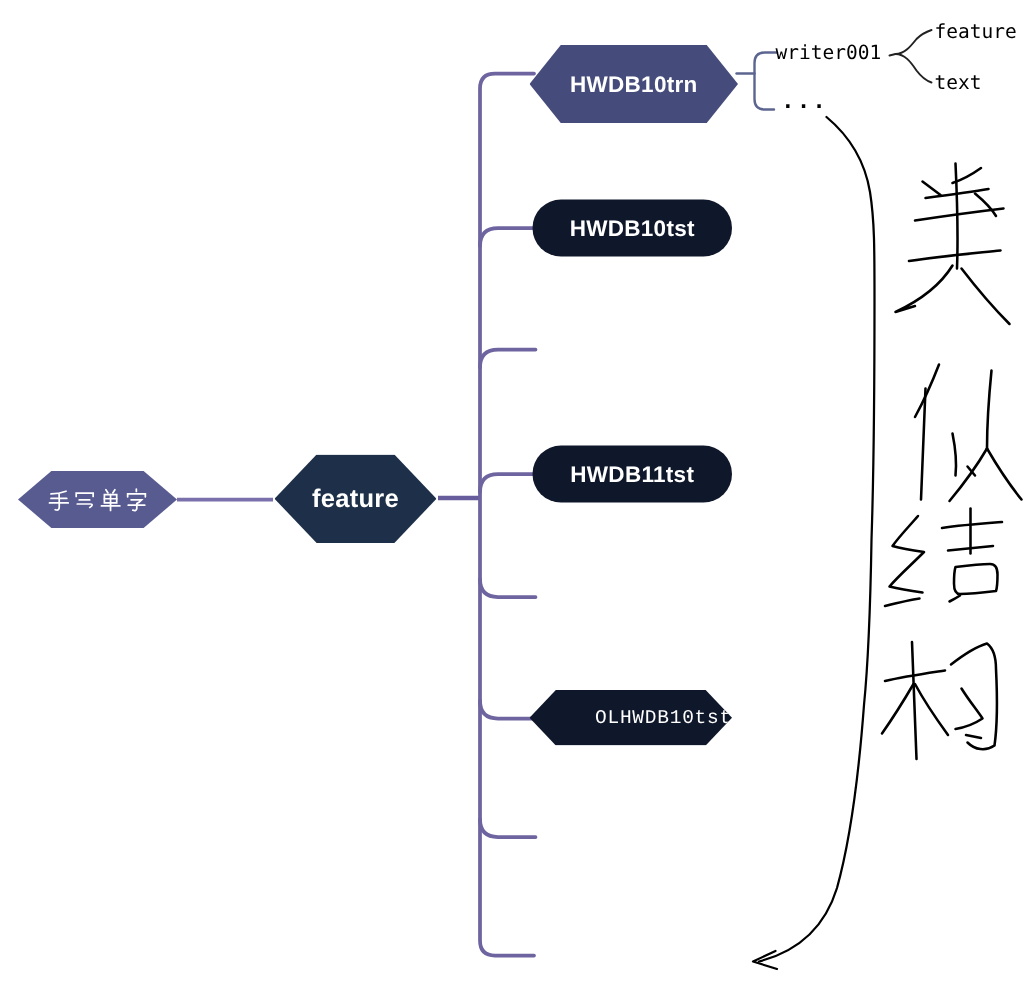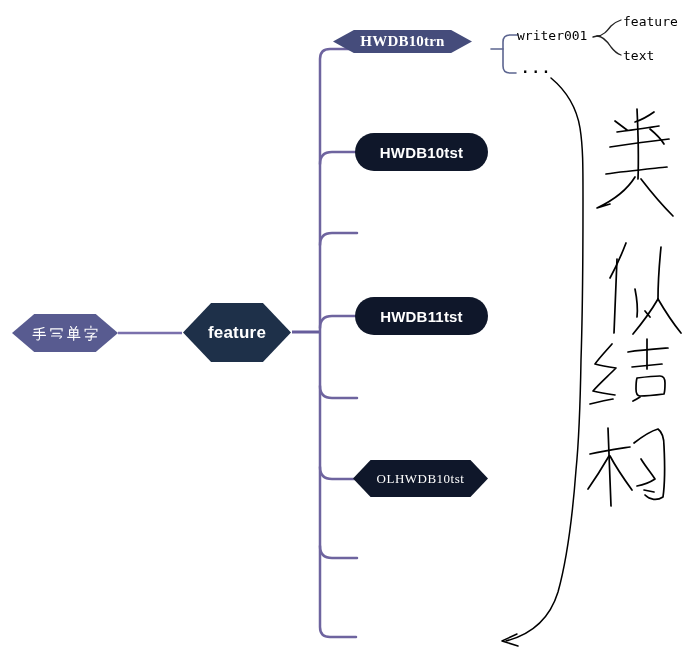--- a/index.html
+++ b/index.html
@@ -21,21 +21,21 @@
                       96% 74%, 87% 100%, 13% 100%, 4% 74%);
   }
   .capsule{border-radius:999px;}
   .halfround{border-radius:999px 15px 15px 999px;}
   .c-dark{background:#454C7B;}
   .c-purple{background:#0f172a;}
   .c-hub{background:#1E3049;}
   .c-root{background:#585B90;}
   .f-sans{font-weight:700;font-size:15px;letter-spacing:.2px;}
   .f-sans-lg{font-weight:600;font-size:17px;letter-spacing:.2px;}
-  .f-mono{font-family:Liberation Serif, serif;font-size:13px;font-weight:400;letter-spacing:.5px;}
+  .f-mono{font-family:Liberation Mono, monospace;font-size:13px;font-weight:400;letter-spacing:.5px;justify-content:flex-end;}
   .filelabel{
     position:absolute;font-family:"DejaVu Sans Mono","Liberation Mono",monospace;
     font-size:13px;color:#000;white-space:nowrap;
   }
   .ellipsis{font-size:14px;letter-spacing:2px;font-weight:700;}
 </style>
 </head>
 <body>
 
 <div class="stage">
@@ -145,21 +145,21 @@
           <path d="M2.6,11.8 H13.6"></path>
         </g>
       </g>
     </svg>
   </div>
 
   <div class="node hex c-hub f-sans-lg" style="--cut:26%;left:183px;top:303px;width:108px;height:59px;">
     <span>feature</span>
   </div>
 
-  <div class="node hex c-dark f-sans" style="--cut:15%;left:333px;top:30px;width:139px;height:23px;font-family:Liberation Serif, serif;">
+  <div class="node hex c-dark f-sans" style="--cut:15%;left:353px;top:30px;width:139px;height:52px;">
     <span>HWDB10trn</span>
   </div>
 
   <div class="node capsule c-purple f-sans" style="left:355px;top:133px;width:133px;height:38px;">
     <span>HWDB10tst</span>
   </div>
 
 
   <div class="node capsule c-purple f-sans" style="left:355px;top:297px;width:133px;height:38px;">
     <span>HWDB11tst</span>

